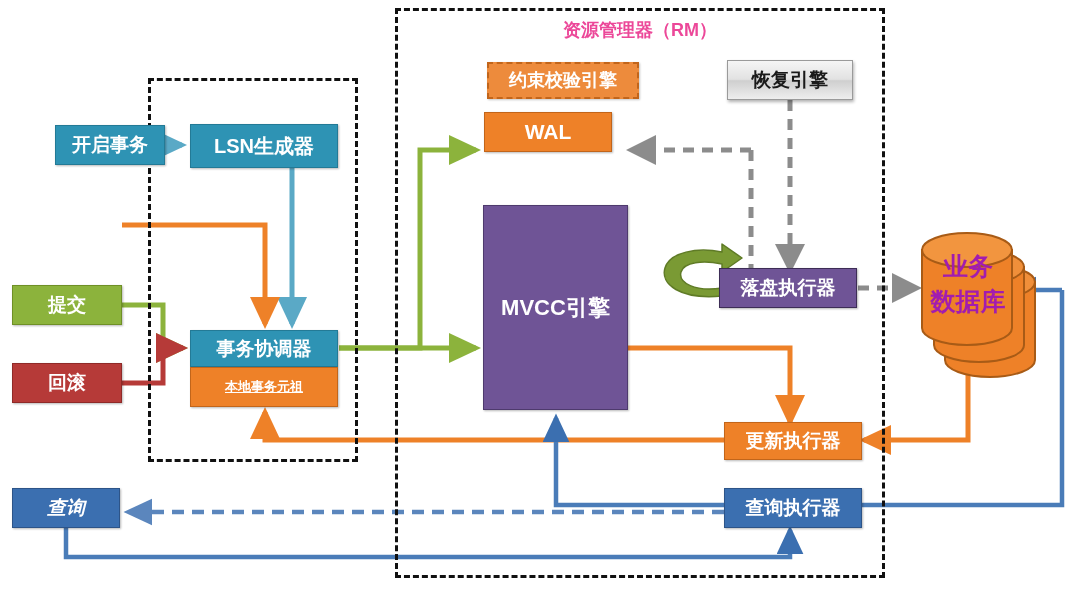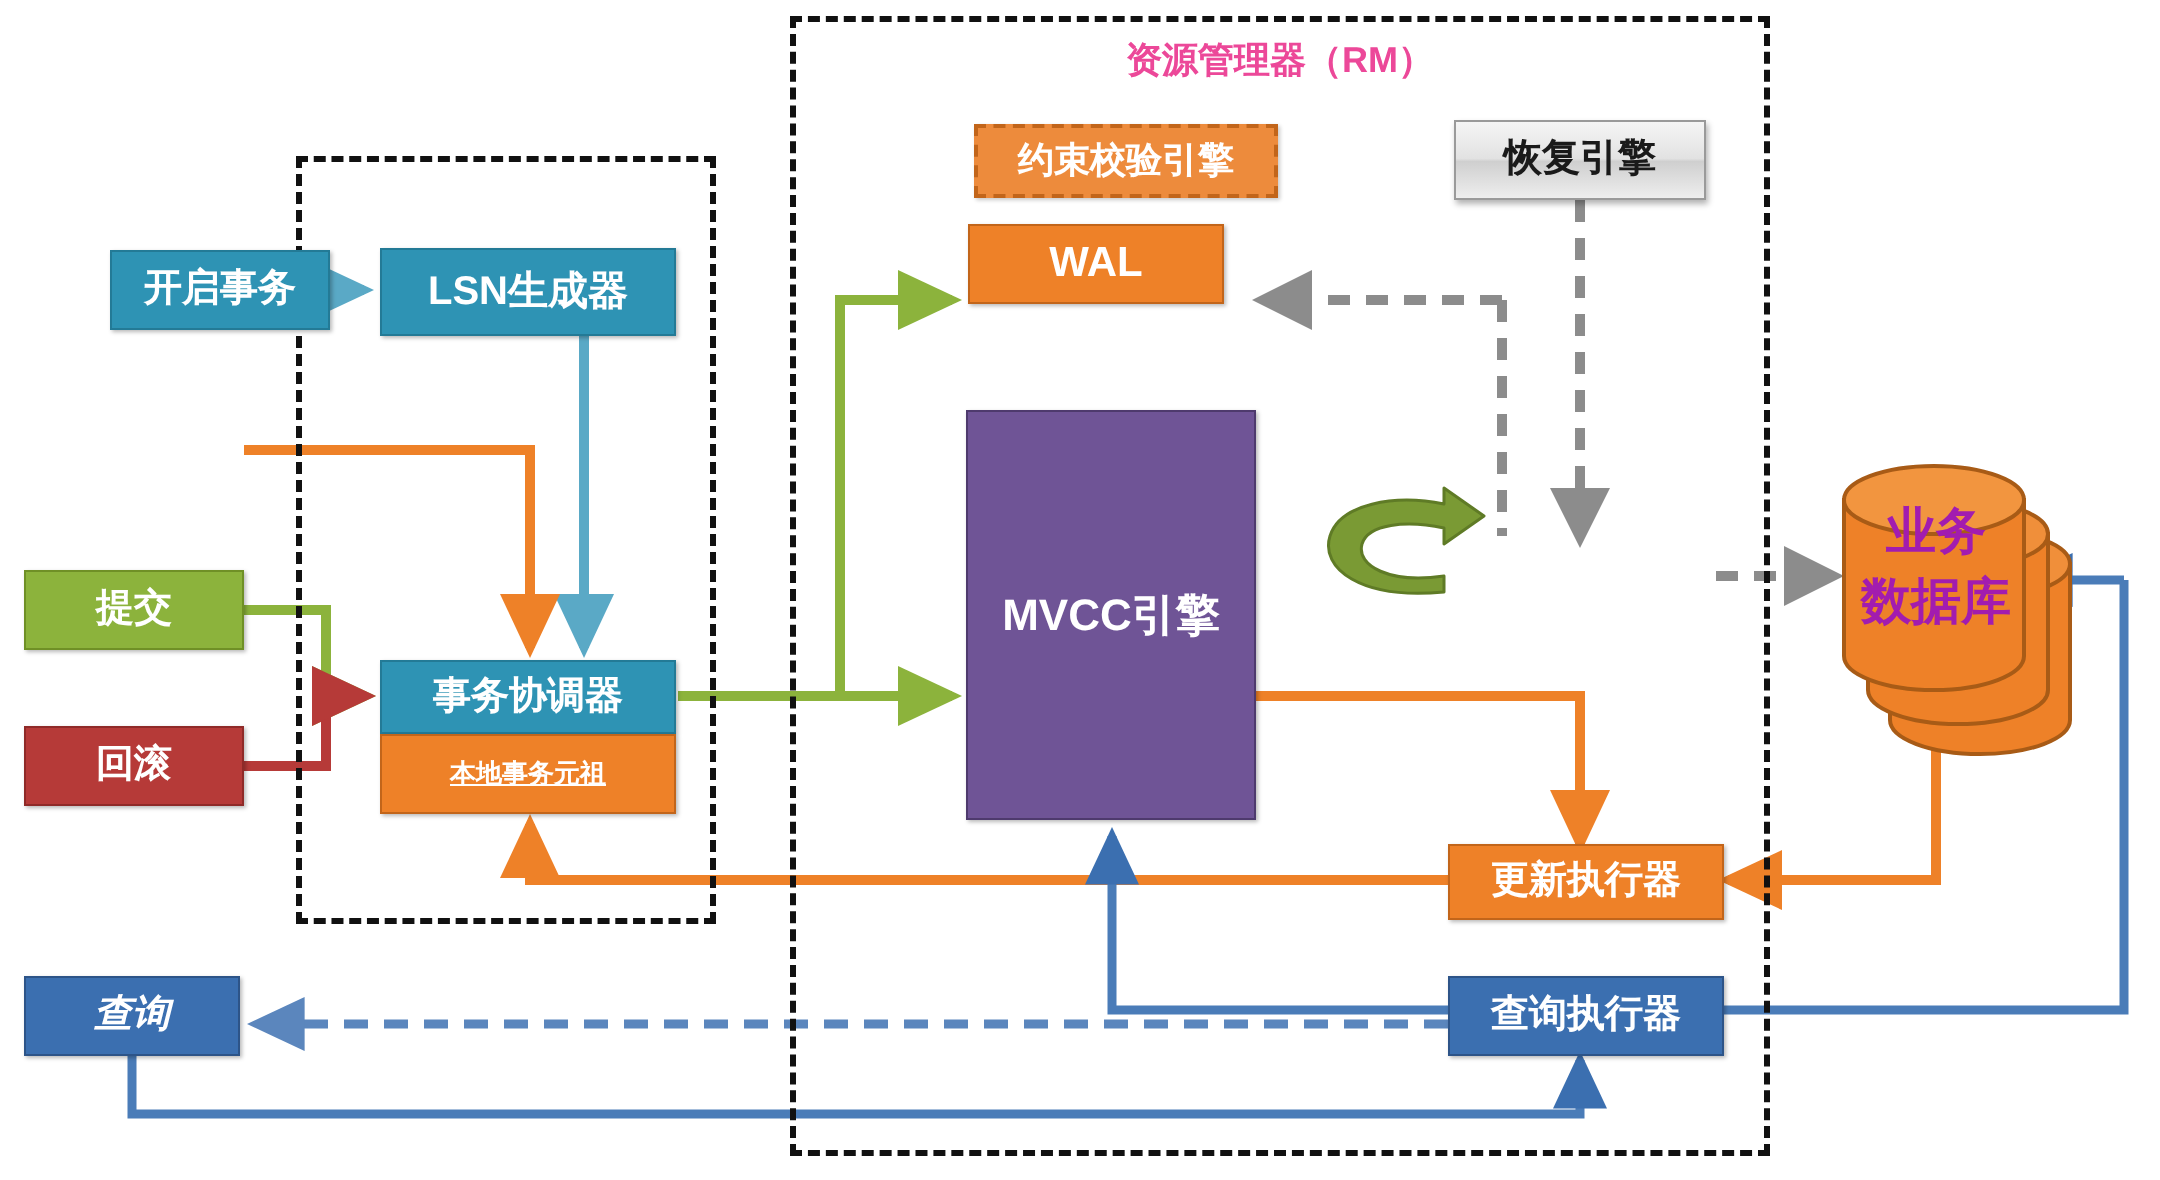--- a/index.html
+++ b/index.html
@@ -168,20 +168,21 @@
   <div class="node bx-orange" style="left:190px; top:367px; width:148px; height:40px; font-size:13px;text-decoration:underline;">本地事务元祖</div>
 
   <div class="node bx-gray" style="left:727px; top:60px; width:126px; height:40px; font-size:19px;">恢复引擎</div>
 
   <div class="node bx-dashed-orange" style="left:487px; top:62px; width:152px; height:37px; font-size:18px;">约束校验引擎</div>
 
   <div class="node bx-orange" style="left:484px; top:112px; width:128px; height:40px; font-size:21px;">WAL</div>
 
   <div class="node bx-purple" style="left:483px; top:205px; width:145px; height:205px; font-size:22px;">MVCC引擎</div>
 
+  <div class="node bx-purple-dark" style="left:719px; top:268px; width:138px; height:40px; font-size:19px;">落盘执行器</div>
 
   <div class="node bx-orange" style="left:724px; top:422px; width:138px; height:38px; font-size:19px;">更新执行器</div>
 
   <div class="node bx-blue" style="left:724px; top:488px; width:138px; height:40px; font-size:19px;">查询执行器</div>
 
   <div class="db-stack" style="left:910px; top:222px; width:160px; height:170px;">
     <svg width="160" height="170" viewBox="0 0 160 170" xmlns="http://www.w3.org/2000/svg">
 
       <path d="M35,60 L35,138 a45,17 0 0 0 90,0 L125,60 Z" fill="#ee8128" stroke="#a85b16" stroke-width="2"></path>
       <ellipse cx="80" cy="60" rx="45" ry="17" fill="#f08f3a" stroke="#a85b16" stroke-width="2"></ellipse>

